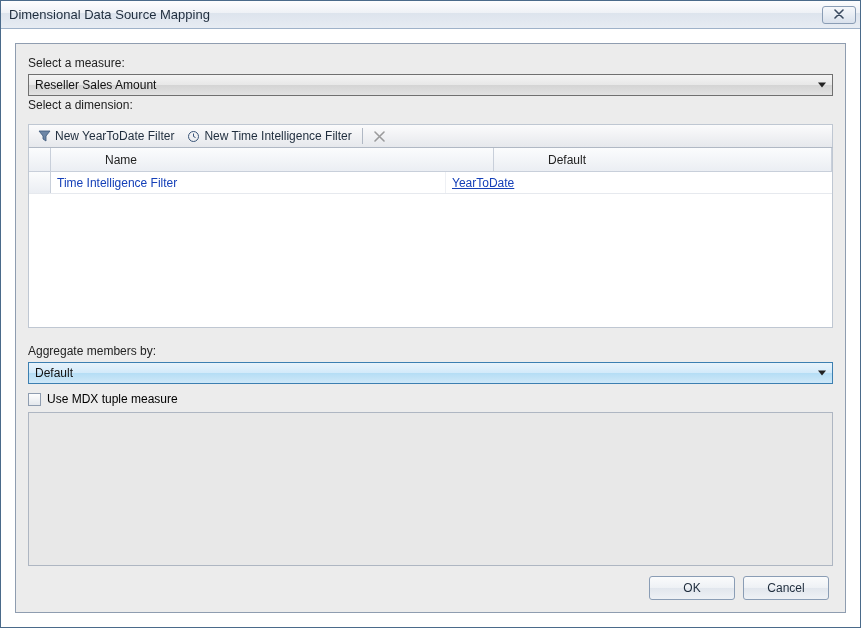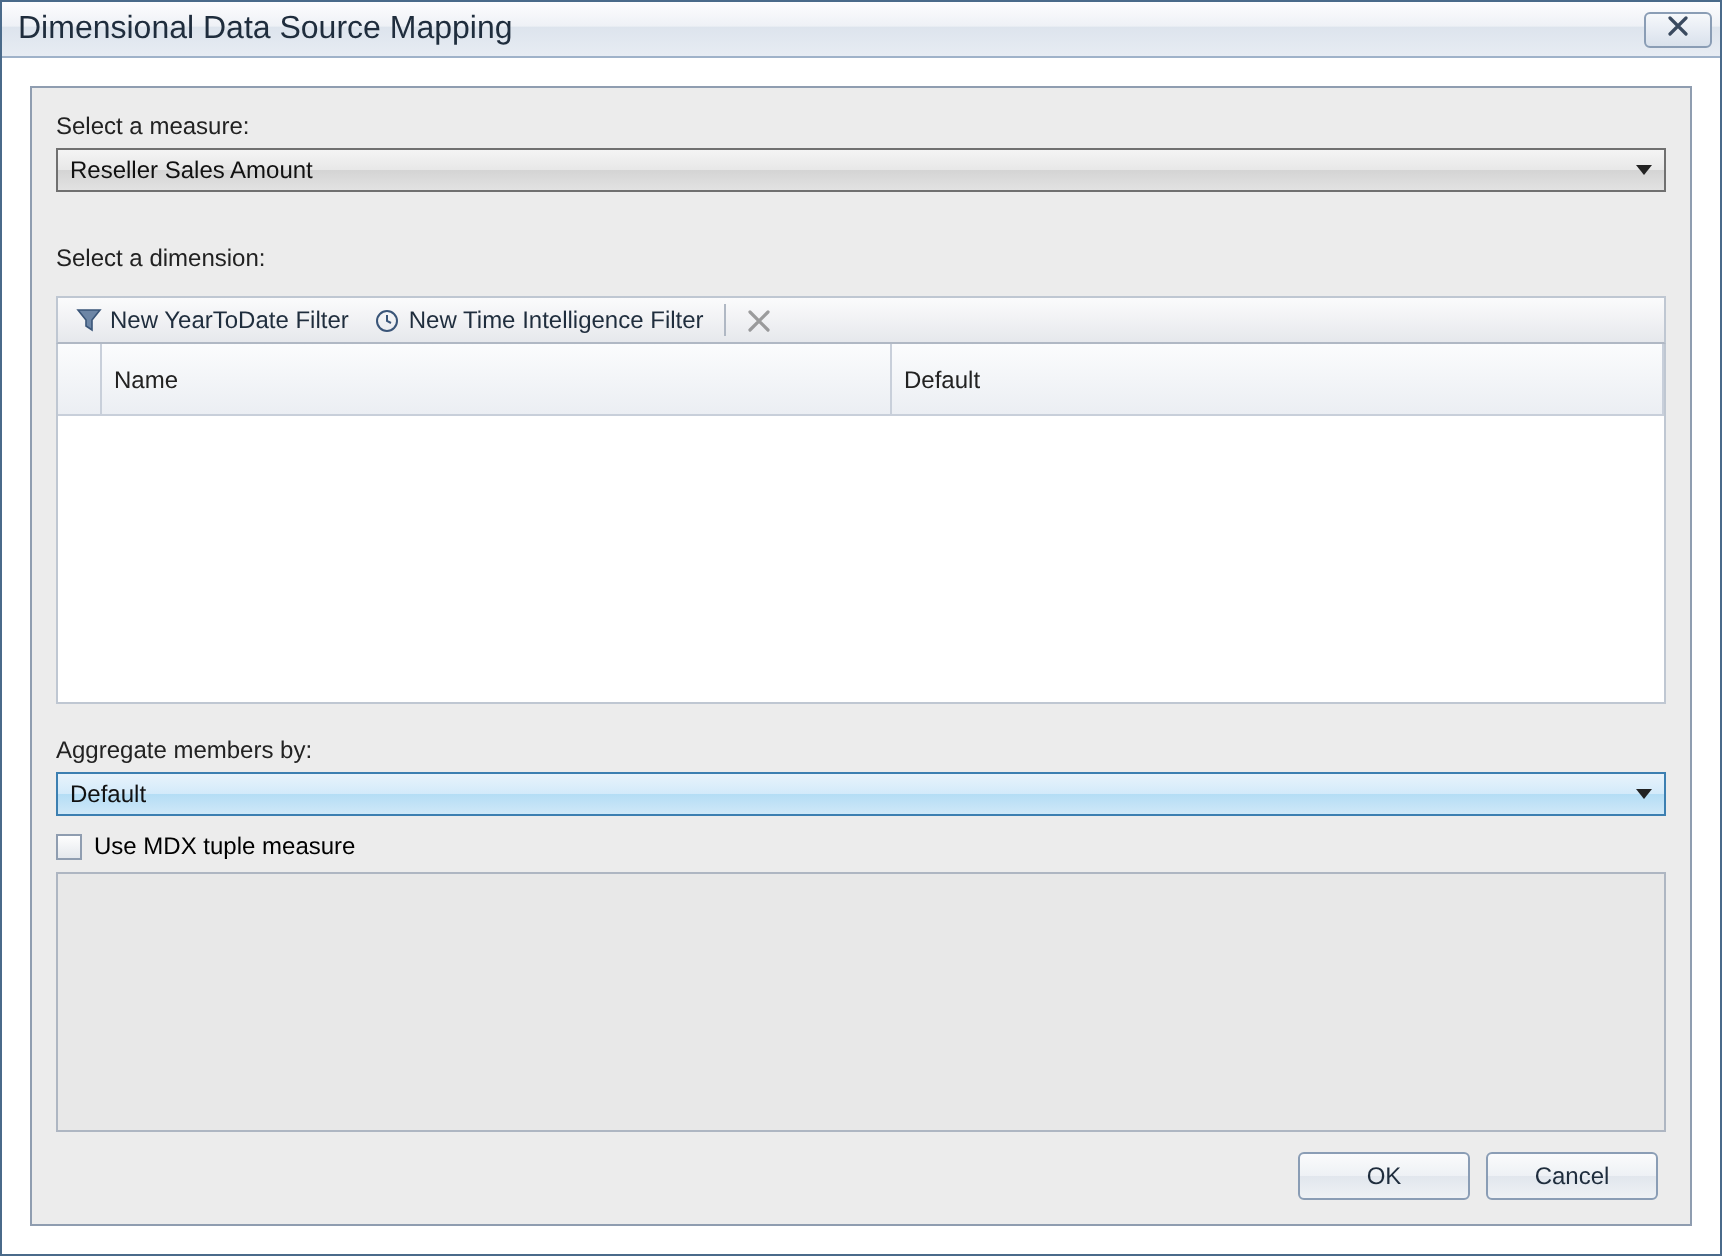--- a/index.html
+++ b/index.html
@@ -21,21 +21,21 @@
   }
   .titlebar {
     height: 28px;
     background: linear-gradient(to bottom, #fdfdfe 0%, #eef1f6 45%, #dde4ed 46%, #e7ecf3 100%);
     border-bottom: 1px solid #9fb2c9;
     display: flex;
     align-items: center;
     padding: 0 4px 0 8px;
     color: #1f2d3d;
   }
-  .titlebar .title-text { flex: 1; font-size: 16px; }
+  .titlebar .title-text { flex: 1; font-size: 13px; }
   .close-btn {
     width: 34px; height: 18px;
     border: 1px solid #8a9db5;
     border-radius: 3px;
     background: linear-gradient(to bottom,#f6f8fb,#d9e1ec);
     display: flex; align-items: center; justify-content: center;
     cursor: pointer;
     color: #3a4a5f;
     font-weight: bold;
     font-size: 11px;
@@ -93,23 +93,24 @@
   .tool-icon { width:14px; height:14px; display:inline-flex; align-items:center; justify-content:center;}
   .grid {
     border: 1px solid #bfc7d2;
     border-top: none;
     background:#fff;
     height: 180px;
     display:flex; flex-direction:column;
   }
   .grid-head {
     display:flex;
-    height: 36px;
+    height: 24px;
     background: linear-gradient(to bottom,#fbfcfd,#ebeef3);
     border-bottom:1px solid #c8cfda;
+    gap:48px;
   }
   .gh-cell {
     border-right:1px solid #c8cfda;
     display:flex;align-items:center; padding:0 6px;
     color:#222;
   }
   .gh-handle { width:22px; }
   .gh-name { width: 395px; }
   .gh-default { flex:1; }
   .grid-row {
@@ -166,21 +167,21 @@
   </div>
   <div class="content">
     <div class="inner-panel">
 
       <div class="label">Select a measure:</div>
       <div class="dropdown">
         <span>Reseller Sales Amount</span>
         <span class="chev"></span>
       </div>
 
-      <div class="label" style="margin-top:26px">Select a dimension:</div>
+      <div class="label" style="margin-top:2px">Select a dimension:</div>
 
       <div class="toolbar">
         <div class="tool-item">
           <span class="tool-icon">
             <svg width="13" height="13" viewBox="0 0 13 13">
                 <path d="M1 1h11L8 6v5l-3-2V6z" fill="#6d86a6" stroke="#3a5578" stroke-width="0.8"></path>
               </svg>
           </span>
           <span>New YearToDate Filter</span>
         </div>
@@ -202,20 +203,27 @@
           </span>
         </div>
       </div>
 
       <div class="grid">
         <div class="grid-head">
           <div class="gh-cell gh-handle"></div>
           <div class="gh-cell gh-name">Name</div>
           <div class="gh-cell gh-default">Default</div>
         </div>
+        <div class="grid-row">
+          <div class="gr-handle"></div>
+          <div class="gr-cell gr-name">Time Intelligence Filter</div>
+          <div class="gr-cell gr-default">
+            <span class="linkish">YearToDate</span>
+          </div>
+        </div>
         <div class="grid-body-fill"></div>
       </div>
 
       <div class="spacer"></div>
 
       <div class="label" style="margin-top:6px">Aggregate members by:</div>
       <div class="dropdown blue">
         <span>Default</span>
         <span class="chev"></span>
       </div>

